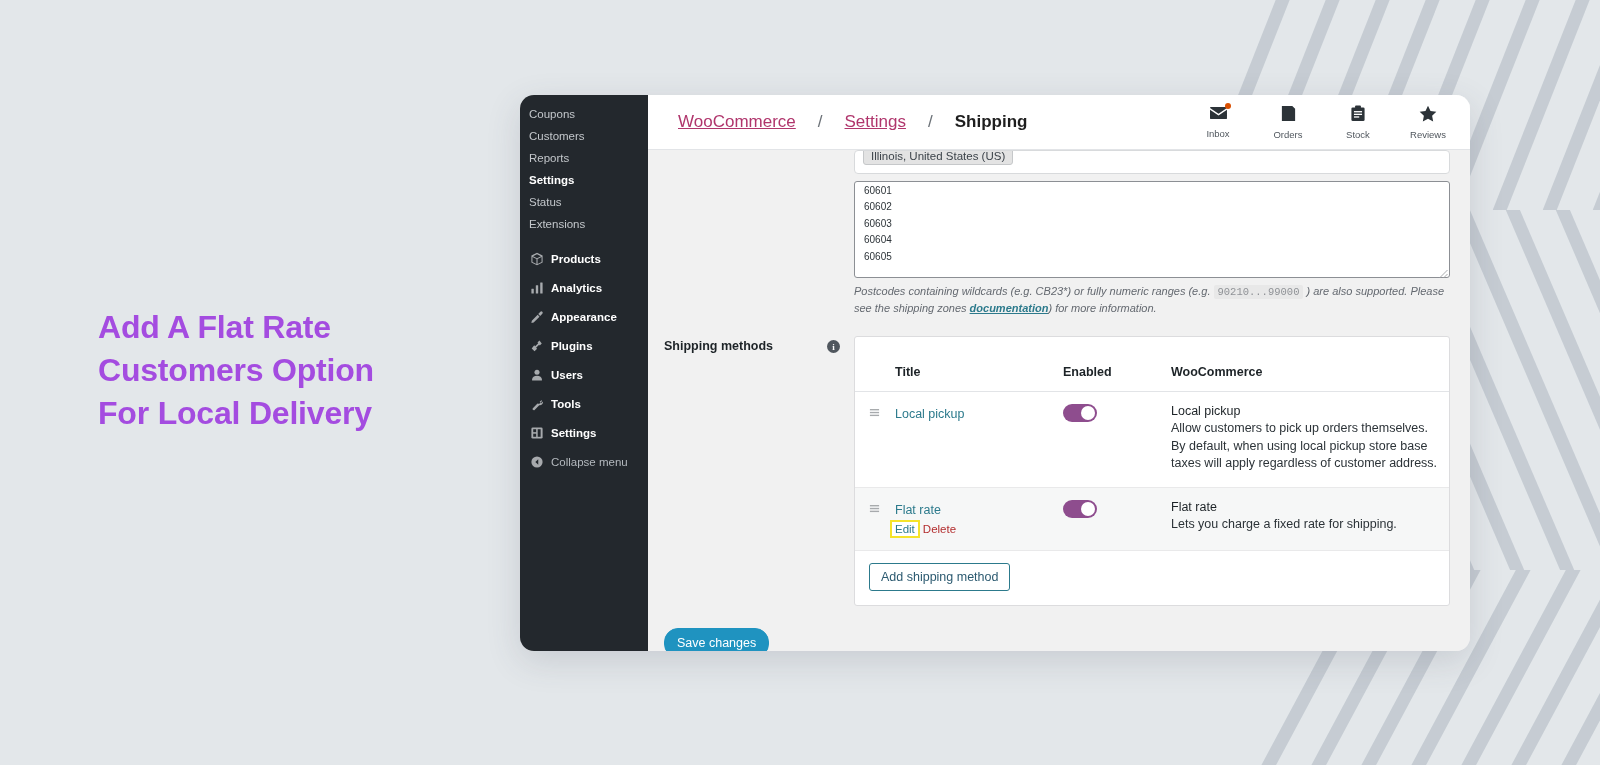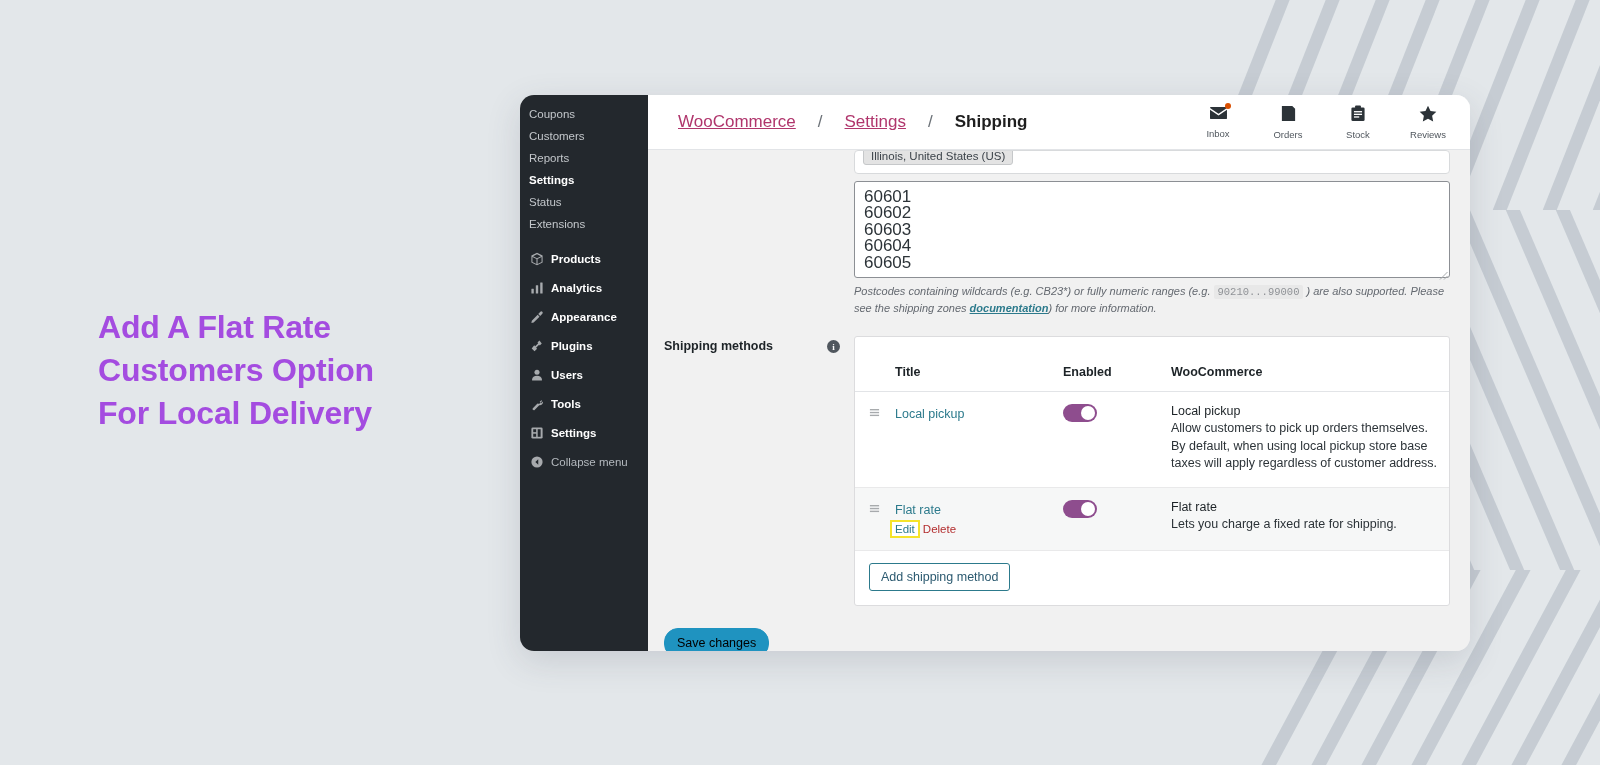--- a/index.html
+++ b/index.html
@@ -124,22 +124,22 @@
     white-space: nowrap;
   }
 
   .postcode-box {
     margin-top: 7px;
     width: 100%;
     height: 97px;
     border: 1px solid #8c8f94;
     background: #fff;
     border-radius: 3px;
-    padding: 7px 9px;
-    font-size: 17px;
+    padding: 1px 9px;
+    font-size: 10px;
     color: #2c3338;
     line-height: 16.4px;
     position: relative;
   }
   .resize-grip {
     position: absolute; right: 1px; bottom: 1px;
     width: 9px; height: 9px; color: #a7aaad;
   }
 
   .help-text {
@@ -228,21 +228,21 @@
     font-size: 12.5px; color: #2c3338; line-height: 17.5px; margin-top: 2px;
     max-width: 320px;
   }
   .add-method-cell { padding: 12px 10px 14px 14px !important; border-bottom: none !important; }
   .btn-secondary {
     background: #fff; border: 1px solid #2c7a8c; color: #2c5a70;
     font-size: 12.5px; padding: 6px 11px; border-radius: 3px; cursor: pointer;
     font-family: "Liberation Sans", sans-serif;
   }
   .btn-primary {
-    background: #1f93c0; border: 1px solid #1f93c0; color: #000000;
+    background: #1f93c0; border: 1px solid #1f93c0; color: #ffffff;
     font-size: 12.5px; padding: 7px 12px; border-radius: 14px; cursor: pointer;
     font-family: "Liberation Sans", sans-serif;
   }
   .save-wrap { padding: 22px 0 0 16px; }
 </style>
 </head>
 <body>
 
 <div class="bg-stripes">
   <svg width="1600" height="765" viewBox="0 0 1600 765" xmlns="http://www.w3.org/2000/svg" aria-hidden="true">

